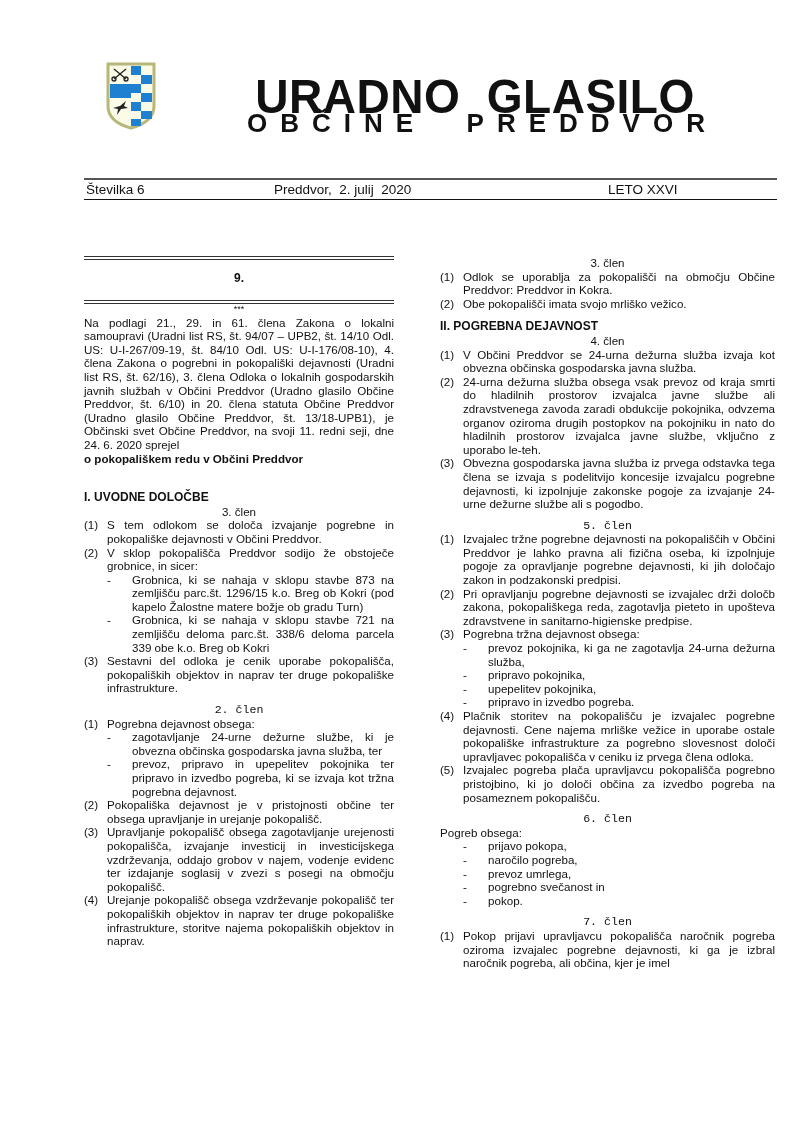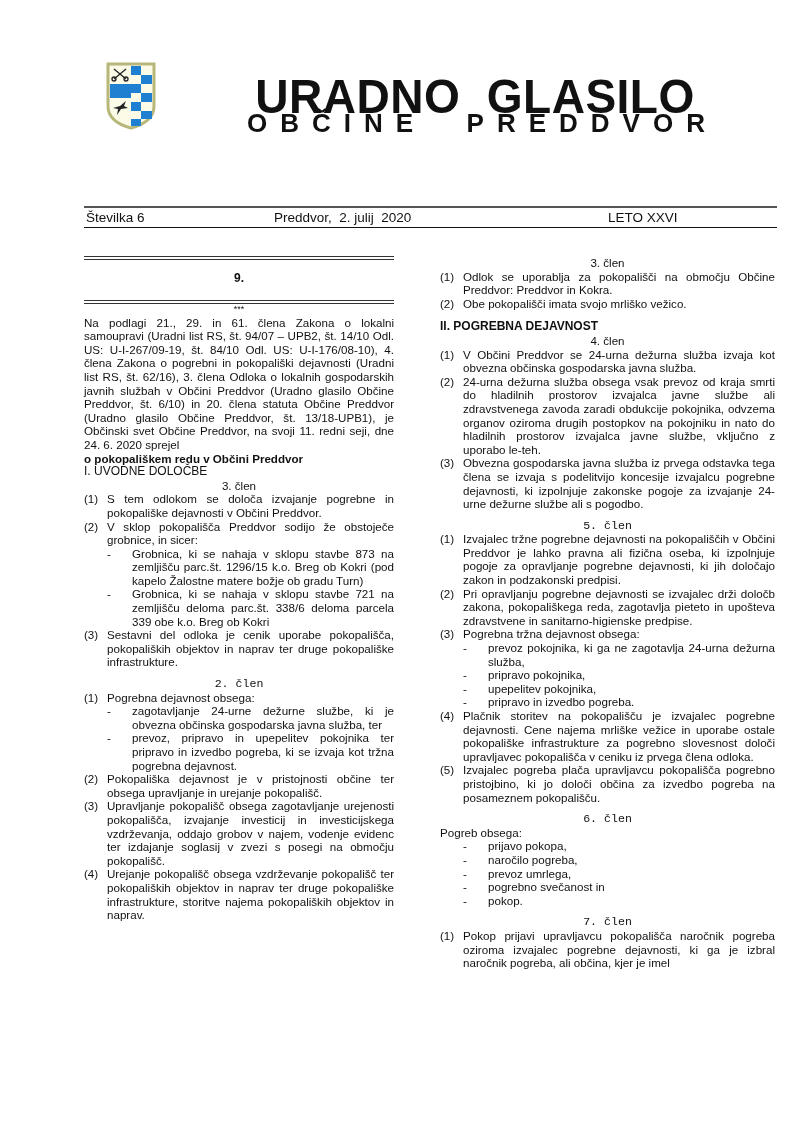--- a/index.html
+++ b/index.html
@@ -4,32 +4,32 @@
 <style>
   html, body { margin:0; padding:0; background:#ffffff; }
   body { width:794px; height:1123px; position:relative; overflow:hidden; color:#111;
          font-family:"Liberation Sans", sans-serif; }
   .logo { position:absolute; left:106px; top:62px; width:50px; height:68px; }
   .title1 { position:absolute; left:240px; top:70px; width:470px; text-align:center;
             font-size:49px; font-weight:bold; letter-spacing:0.5px; transform:scaleX(0.94); transform-origin:center; line-height:52px;}
   .title2 { position:absolute; left:240px; top:108px; width:470px; text-align:center;
             font-size:26px; font-weight:bold; letter-spacing:13px; line-height:30px;margin-left:7px;}
   .meta-bar { position:absolute; left:84px; top:178px; width:693px; height:19px;
-              border-top:2px solid #555; border-bottom:1.5px solid #111; font-size:13.5px; line-height:19px;margin-top:28px;}
+              border-top:2px solid #555; border-bottom:1.5px solid #111; font-size:13.5px; line-height:19px;}
   .meta-bar span { position:absolute; top:0; }
   .col { position:absolute; font-size:11.6px; line-height:13.6px; }
   .left { left:84px; top:256px; width:310px; }
   .right { left:440px; top:256px; width:335px; }
   .dbl { border-top:3px double #333; height:0; border-top-width:4px; }
   .num9 { text-align:center; font-weight:bold; font-size:12px; padding:12px 0 14px; }
   .stars { text-align:center; font-size:9px; line-height:8px; margin-top:1px; }
   .just { text-align:justify; }
   .odlok { text-align:center; font-weight:bold; font-size:12px; letter-spacing:3px; margin-top:22px;}
   .odlok-sub { font-weight:bold; font-size:11.6px; }
-  .sec { font-weight:normal; font-size:12px; }
+  .sec { font-weight:bold; margin-top:26px; font-size:12px; }
   .sec2 { font-weight:bold; margin-top:10px; font-size:12px; }
   .clen { text-align:center; }
   .clen.gap { margin-top:8px;font-family:Liberation Mono, monospace; }
   .para { display:flex; text-align:justify; }
   .para .n { width:23px; flex:none; }
   .para .t { flex:1; }
   .dash { display:flex; margin-left:23px; text-align:justify; }
   .dash .d { width:25px; flex:none; padding-left:0; }
   .dash .t { flex:1; }
   .plain-dash { display:flex; margin-left:23px; }

